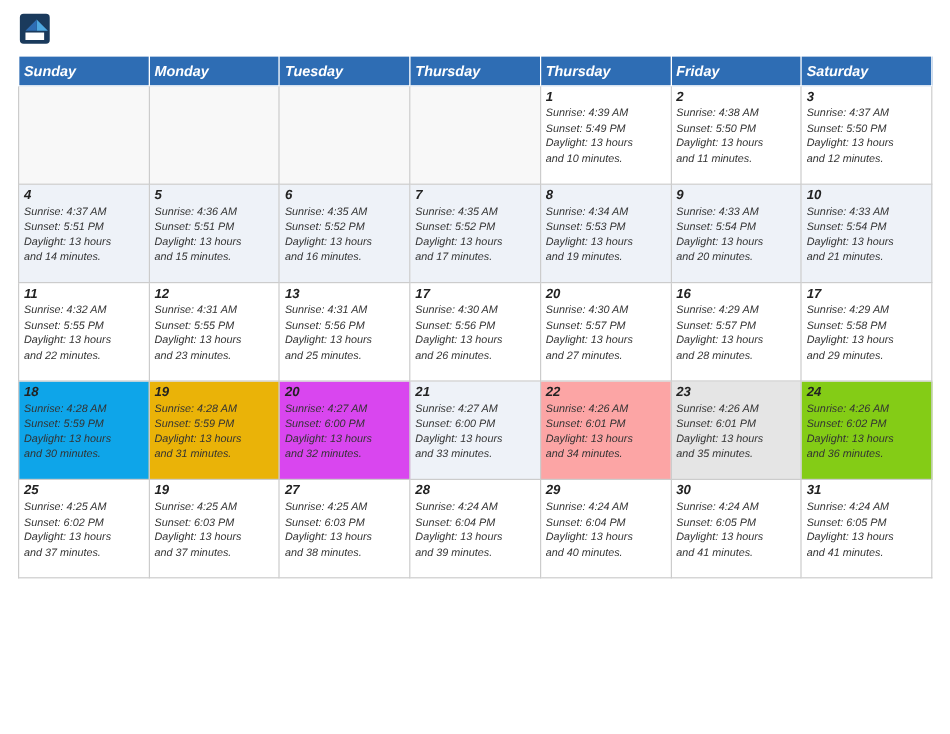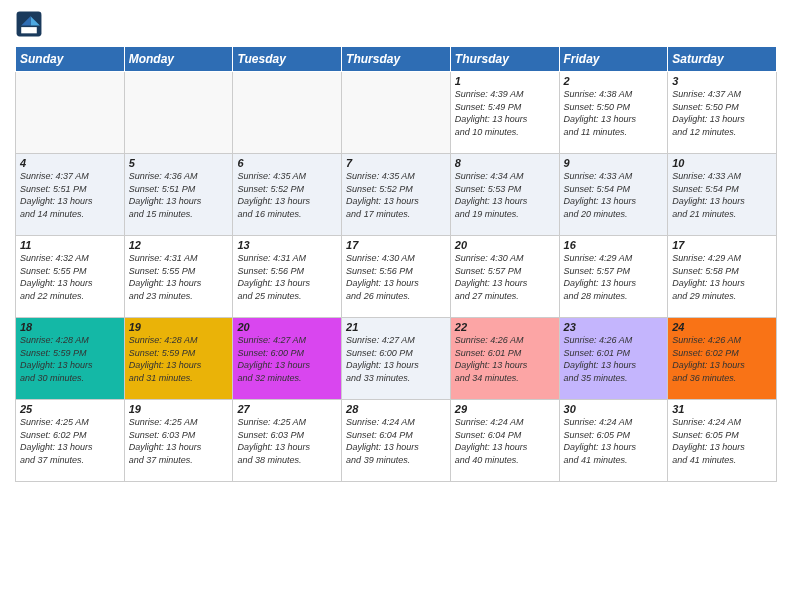--- a/index.html
+++ b/index.html
@@ -250,21 +250,21 @@
           </td>
           <td>
             <span class="day-num">17</span>
             <div class="day-info" style="white-space: pre-line;">Sunrise: 4:29 AM
 Sunset: 5:58 PM
 Daylight: 13 hours
 and 29 minutes.</div>
           </td>
         </tr>
         <tr>
-          <td style="background: #14b8a6;">
+          <td style="background: #0ea5e9;">
             <span class="day-num">18</span>
             <div class="day-info" style="white-space: pre-line;">Sunrise: 4:28 AM
 Sunset: 5:59 PM
 Daylight: 13 hours
 and 30 minutes.</div>
           </td>
           <td style="background: #eab308;">
             <span class="day-num">19</span>
             <div class="day-info" style="white-space: pre-line;">Sunrise: 4:28 AM
 Sunset: 5:59 PM
@@ -285,28 +285,28 @@
 Daylight: 13 hours
 and 33 minutes.</div>
           </td>
           <td style="background: #fca5a5;">
             <span class="day-num">22</span>
             <div class="day-info" style="white-space: pre-line;">Sunrise: 4:26 AM
 Sunset: 6:01 PM
 Daylight: 13 hours
 and 34 minutes.</div>
           </td>
-          <td style="background: #c4b5fd;">
+          <td style="background: #e5e5e5;">
             <span class="day-num">23</span>
             <div class="day-info" style="white-space: pre-line;">Sunrise: 4:26 AM
 Sunset: 6:01 PM
 Daylight: 13 hours
 and 35 minutes.</div>
           </td>
-          <td style="background: #f97316; margin-left: 28px;">
+          <td style="background: #84cc16; margin-left: 28px;">
             <span class="day-num">24</span>
             <div class="day-info" style="white-space: pre-line;">Sunrise: 4:26 AM
 Sunset: 6:02 PM
 Daylight: 13 hours
 and 36 minutes.</div>
           </td>
         </tr>
         <tr>
           <td>
             <span class="day-num">25</span>

